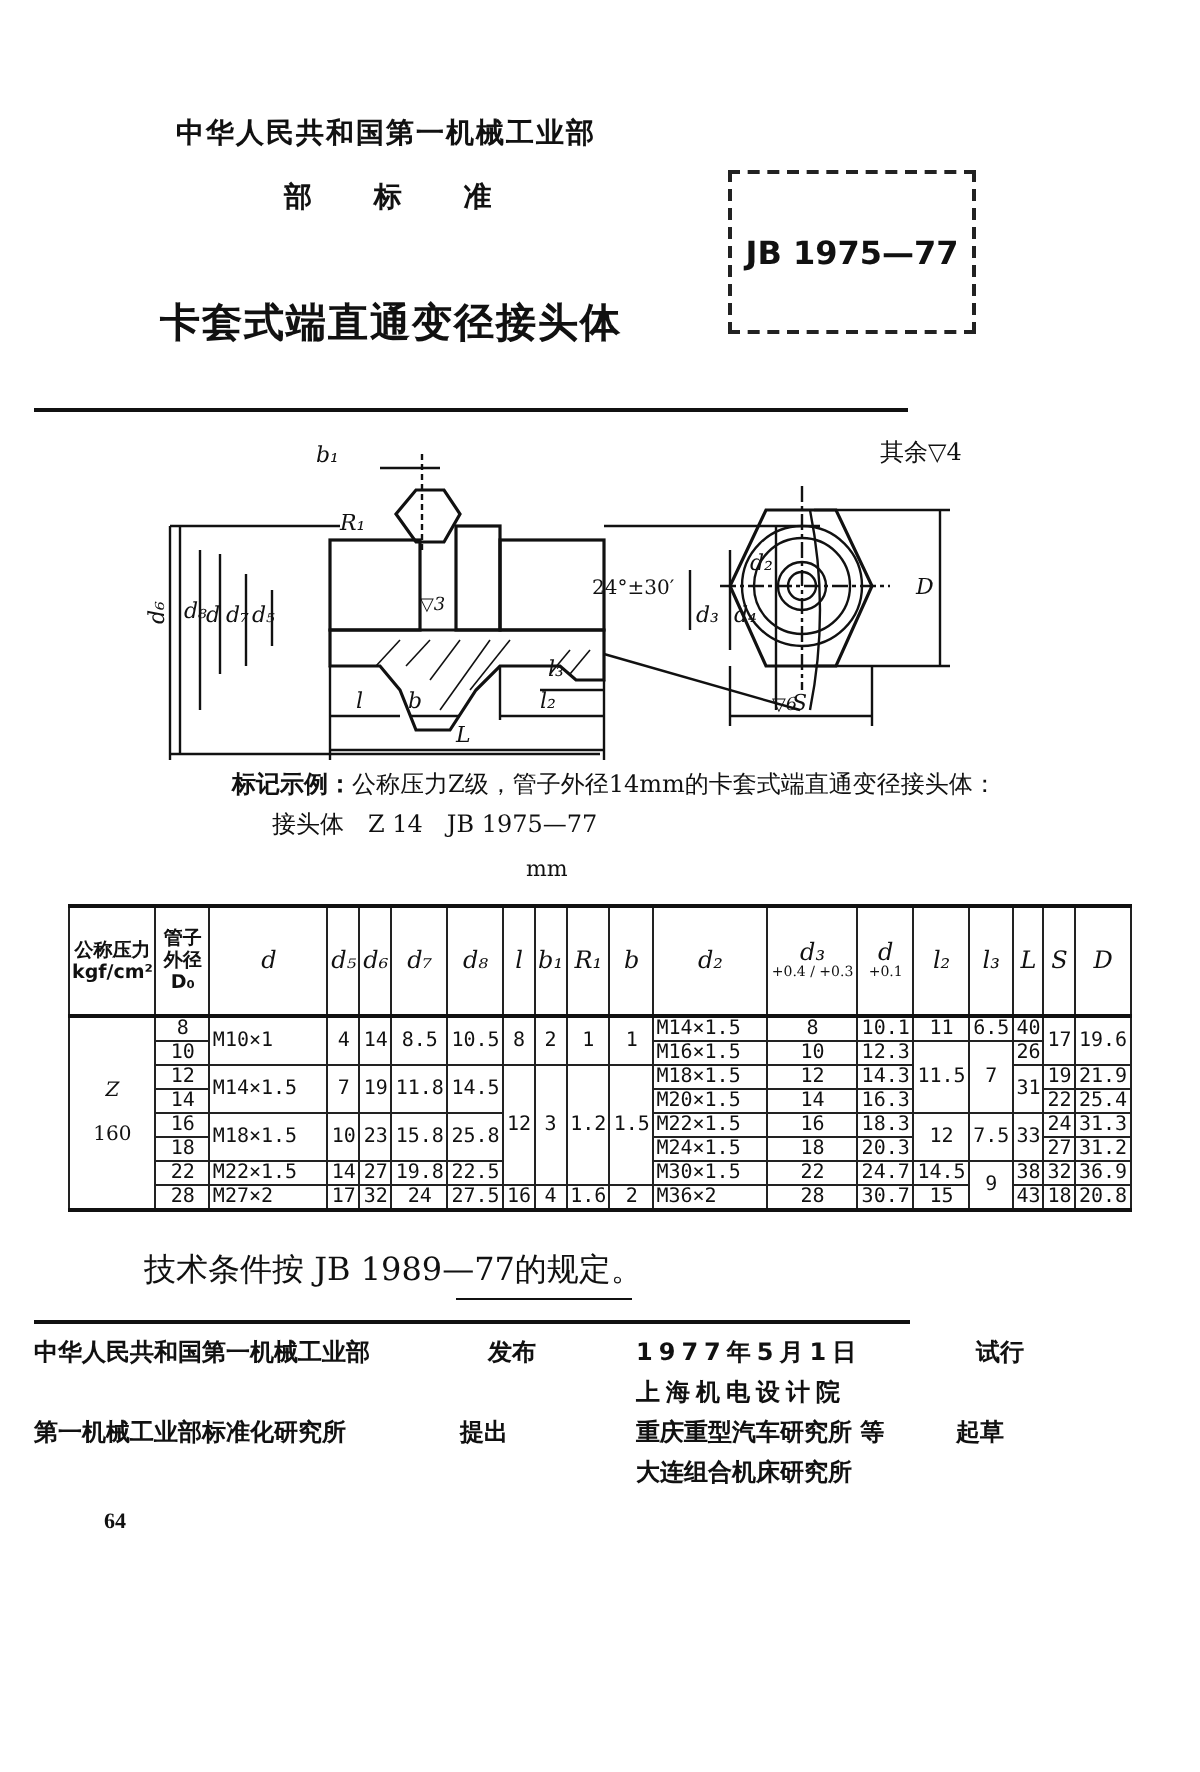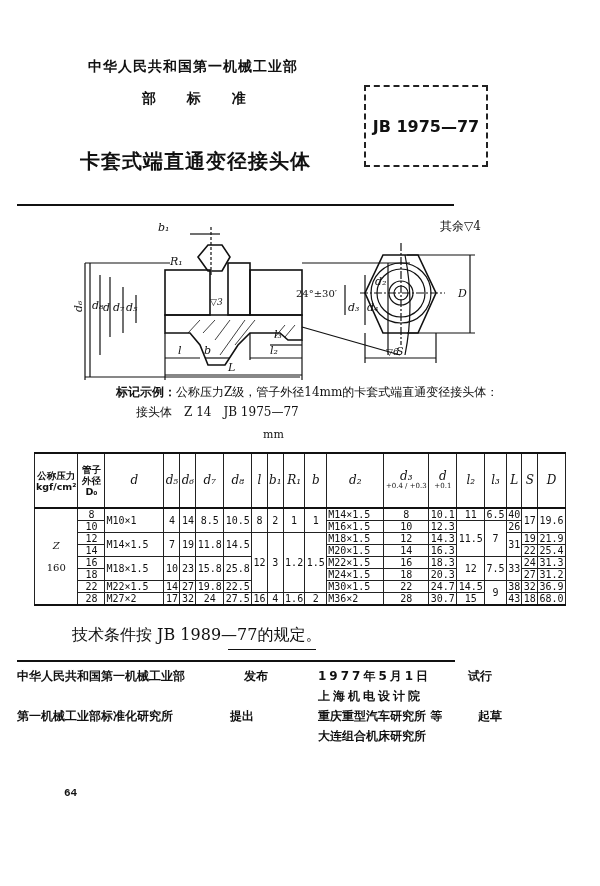--- a/index.html
+++ b/index.html
@@ -21,21 +21,21 @@
   table.spec thead th{height:53px;font-family:"DejaVu Serif",serif;font-style:italic;font-weight:normal;font-size:12px;}
   table.spec thead th.cn{font-style:normal;font-family:"DejaVu Sans",sans-serif;font-weight:bold;font-size:9.5px;line-height:11px;}
   table.spec thead{border-top:2px solid #111;border-bottom:2px solid #111;}
   table.spec tbody{border-bottom:2px solid #111;}
   table.spec td.l{text-align:left;}
   .tol{font-size:7px;font-style:normal;display:block;line-height:8px;}
   .note{left:72px;top:625px;font-size:16px;}
   .shortrule{left:228px;top:649px;width:88px;border-top:1.5px solid #111;}
   .rule2{left:17px;top:660px;width:438px;border-top:2px solid #111;}
   .foot{font-family:"DejaVu Sans",sans-serif;font-weight:bold;font-size:12px;}
-  .page{left:64px;top:755px;font-family:Liberation Mono, monospace;font-weight:bold;font-size:11px;margin-top:32px;}
+  .page{left:52px;top:755px;font-family:Liberation Serif, serif;font-weight:bold;font-size:11px;}
 </style>
 </head>
 <body>
 
 <div class="abs hdr-ministry">中华人民共和国第一机械工业部</div>
 <div class="abs hdr-std">部 标 准</div>
 <div class="abs title">卡套式端直通变径接头体</div>
 <div class="abs stdbox">
     <span>JB 1975—77</span>
   </div>
@@ -262,33 +262,33 @@
       <td>16</td>
       <td>4</td>
       <td>1.6</td>
       <td>2</td>
       <td class="l">M36×2</td>
       <td>28</td>
       <td>30.7</td>
       <td>15</td>
       <td>43</td>
       <td>18</td>
-      <td>68.0</td>
+      <td>20.8</td>
     </tr>
   </tbody>
 </table>
 
 <div class="abs note">技术条件按 JB 1989—77的规定。</div>
 <div class="abs shortrule"></div>
 <div class="abs rule rule2"></div>
 
 <div class="abs foot" style="left:17px;top:668px">中华人民共和国第一机械工业部</div>
 <div class="abs foot" style="left:244px;top:668px">发布</div>
 <div class="abs foot" style="left:318px;top:668px;letter-spacing:3px">1977年5月1日</div>
-<div class="abs foot" style="left:468px;top:668px">试行</div>
+<div class="abs foot" style="left:488px;top:668px">试行</div>
 <div class="abs foot" style="left:318px;top:688px;letter-spacing:3px">上海机电设计院</div>
 <div class="abs foot" style="left:17px;top:708px">第一机械工业部标准化研究所</div>
 <div class="abs foot" style="left:230px;top:708px">提出</div>
 <div class="abs foot" style="left:318px;top:708px">重庆重型汽车研究所 等</div>
 <div class="abs foot" style="left:478px;top:708px">起草</div>
 <div class="abs foot" style="left:318px;top:728px">大连组合机床研究所</div>
 
 <div class="abs page">64</div>
 
 </body></html>

